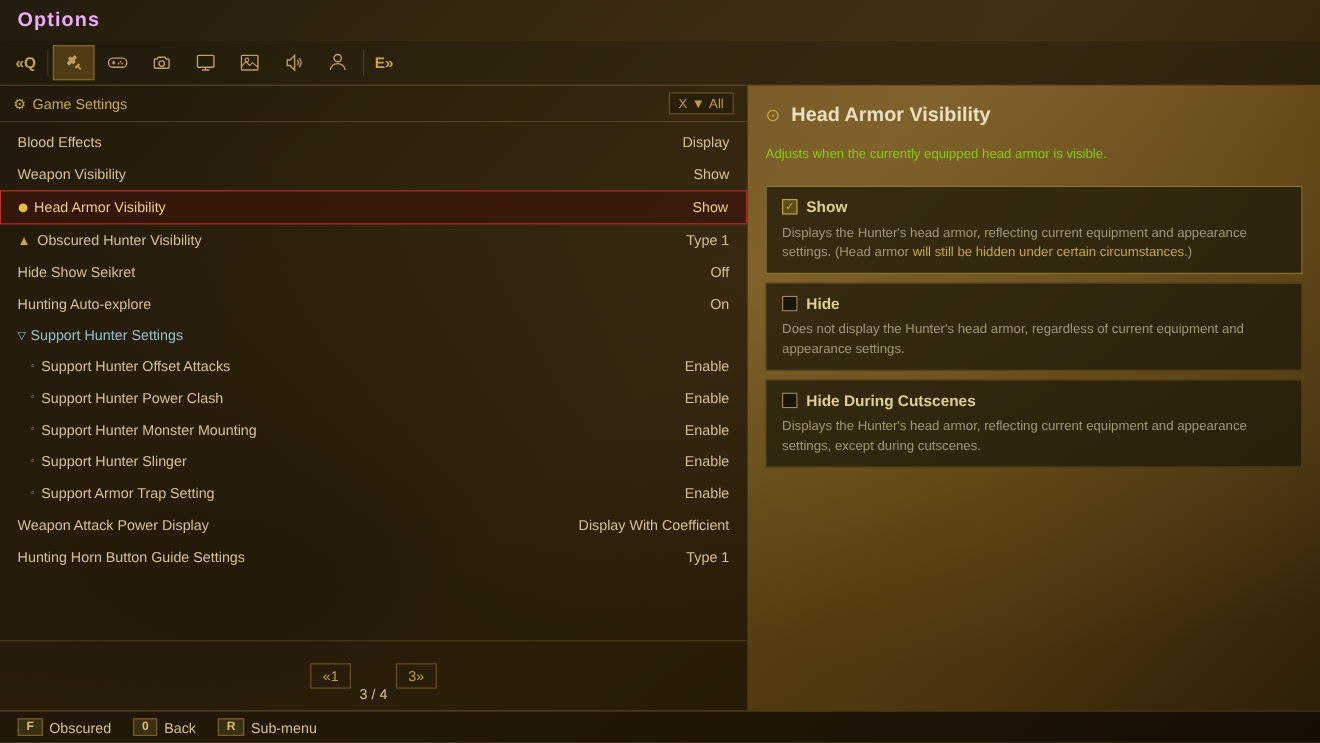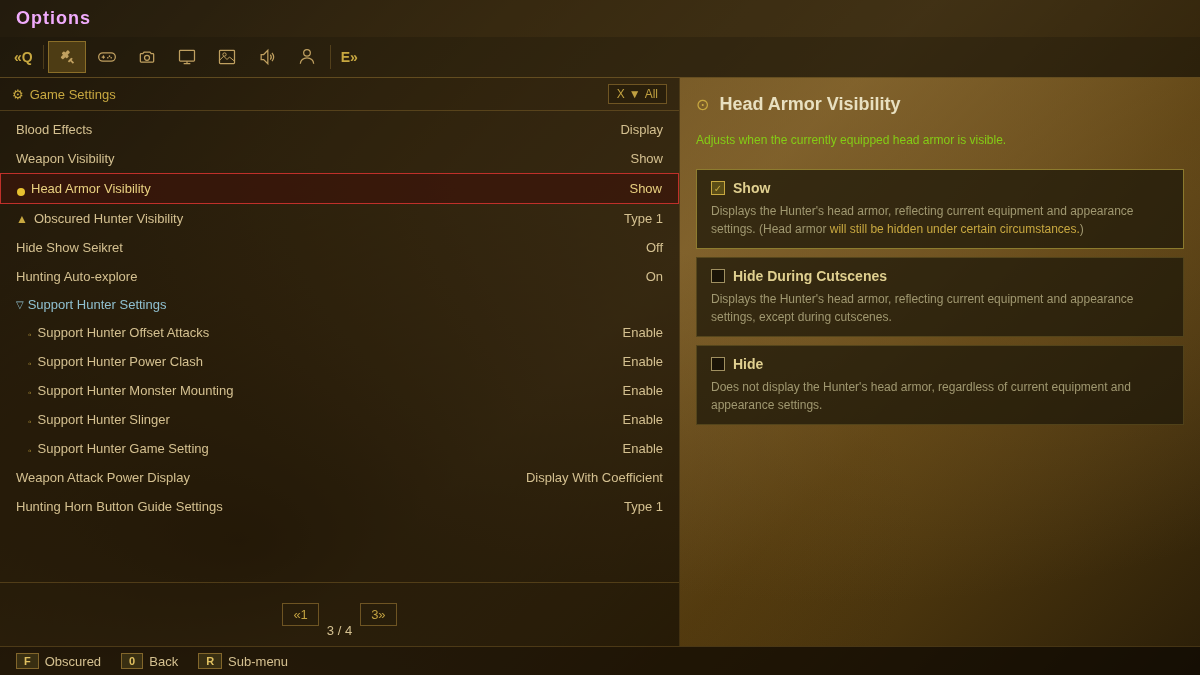--- a/index.html
+++ b/index.html
@@ -168,21 +168,21 @@
     }
 
     .setting-row.selected {
       background: rgba(60, 20, 10, 0.7);
       border: 1px solid #c0302a;
       color: #e8d080;
     }
 
     .setting-row .setting-name {
       display: flex;
-      align-items: flex-end;
+      align-items: center;
       gap: 6px;
     }
 
     .setting-row .setting-value {
       color: #d4c090;
       font-size: 13px;
     }
 
     .setting-row.selected .setting-value {
       color: #e8d080;
@@ -522,21 +522,21 @@
           <div class="setting-row sub-item">
       <div class="setting-name">
               <span class="bullet">◦</span>
               <span>Support Hunter Slinger</span>
             </div>
       <span class="setting-value">Enable</span>
     </div>
           <div class="setting-row sub-item">
       <div class="setting-name">
               <span class="bullet">◦</span>
-              <span>Support Hunter Game Setting</span>
+              <span>Support Armor Trap Setting</span>
             </div>
       <span class="setting-value">Enable</span>
     </div>
           <div class="setting-row">
       <div class="setting-name">
               <span>Weapon Attack Power Display</span>
             </div>
       <span class="setting-value">Display With Coefficient</span>
     </div>
           <div class="setting-row">
@@ -568,30 +568,30 @@
       <div class="option-card selected">
     <div class="option-header">
       <div class="checkbox checked"></div>
       <span class="option-label">Show</span>
     </div>
     <div class="option-desc">Displays the Hunter's head armor, reflecting current equipment and appearance settings. (Head armor <span class="highlight">will still be hidden under certain circumstances.</span>)</div>
   </div>
           <div class="option-card">
     <div class="option-header">
       <div class="checkbox "></div>
-      <span class="option-label">Hide During Cutscenes</span>
-    </div>
-    <div class="option-desc">Displays the Hunter's head armor, reflecting current equipment and appearance settings, except during cutscenes.</div>
+      <span class="option-label">Hide</span>
+    </div>
+    <div class="option-desc">Does not display the Hunter's head armor, regardless of current equipment and appearance settings.</div>
   </div>
           <div class="option-card">
     <div class="option-header">
       <div class="checkbox "></div>
-      <span class="option-label">Hide</span>
-    </div>
-    <div class="option-desc">Does not display the Hunter's head armor, regardless of current equipment and appearance settings.</div>
+      <span class="option-label">Hide During Cutscenes</span>
+    </div>
+    <div class="option-desc">Displays the Hunter's head armor, reflecting current equipment and appearance settings, except during cutscenes.</div>
   </div>
         </div>
 
     </div>
   </div>
 
   <div class="bottom-bar" id="bottom-bar">
 
   <div class="bottom-action">
     <span class="key-badge">F</span>

